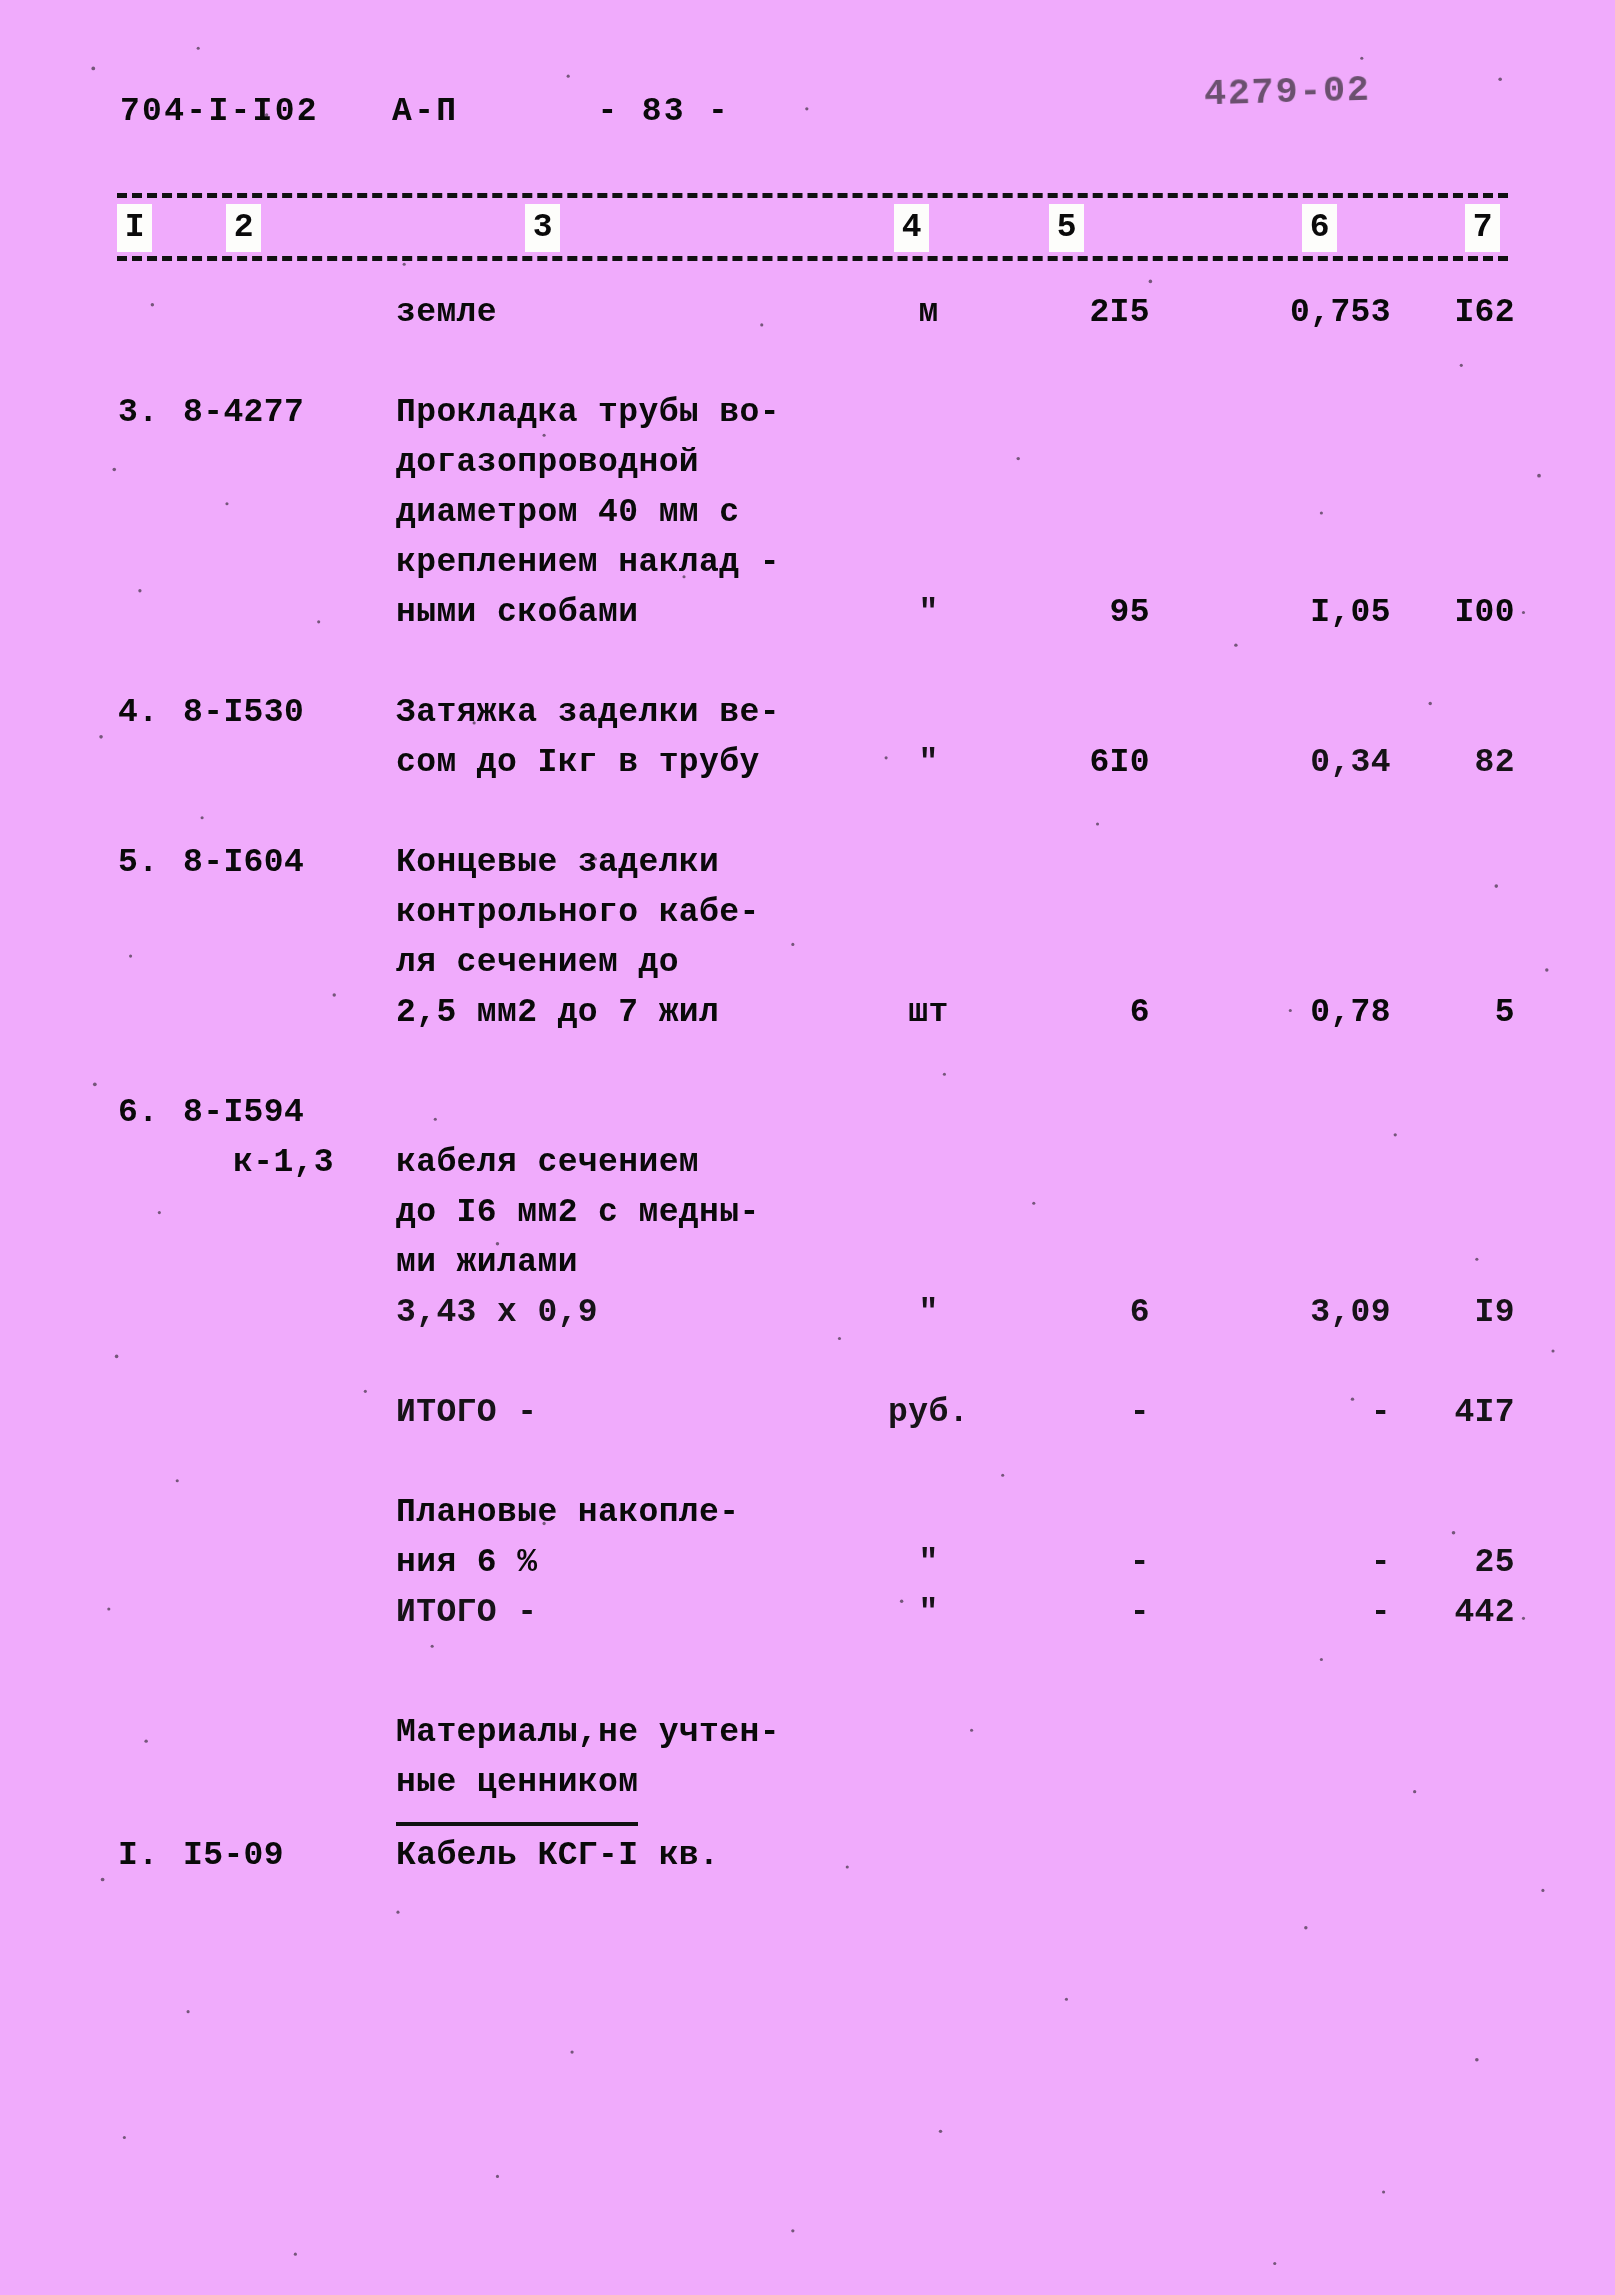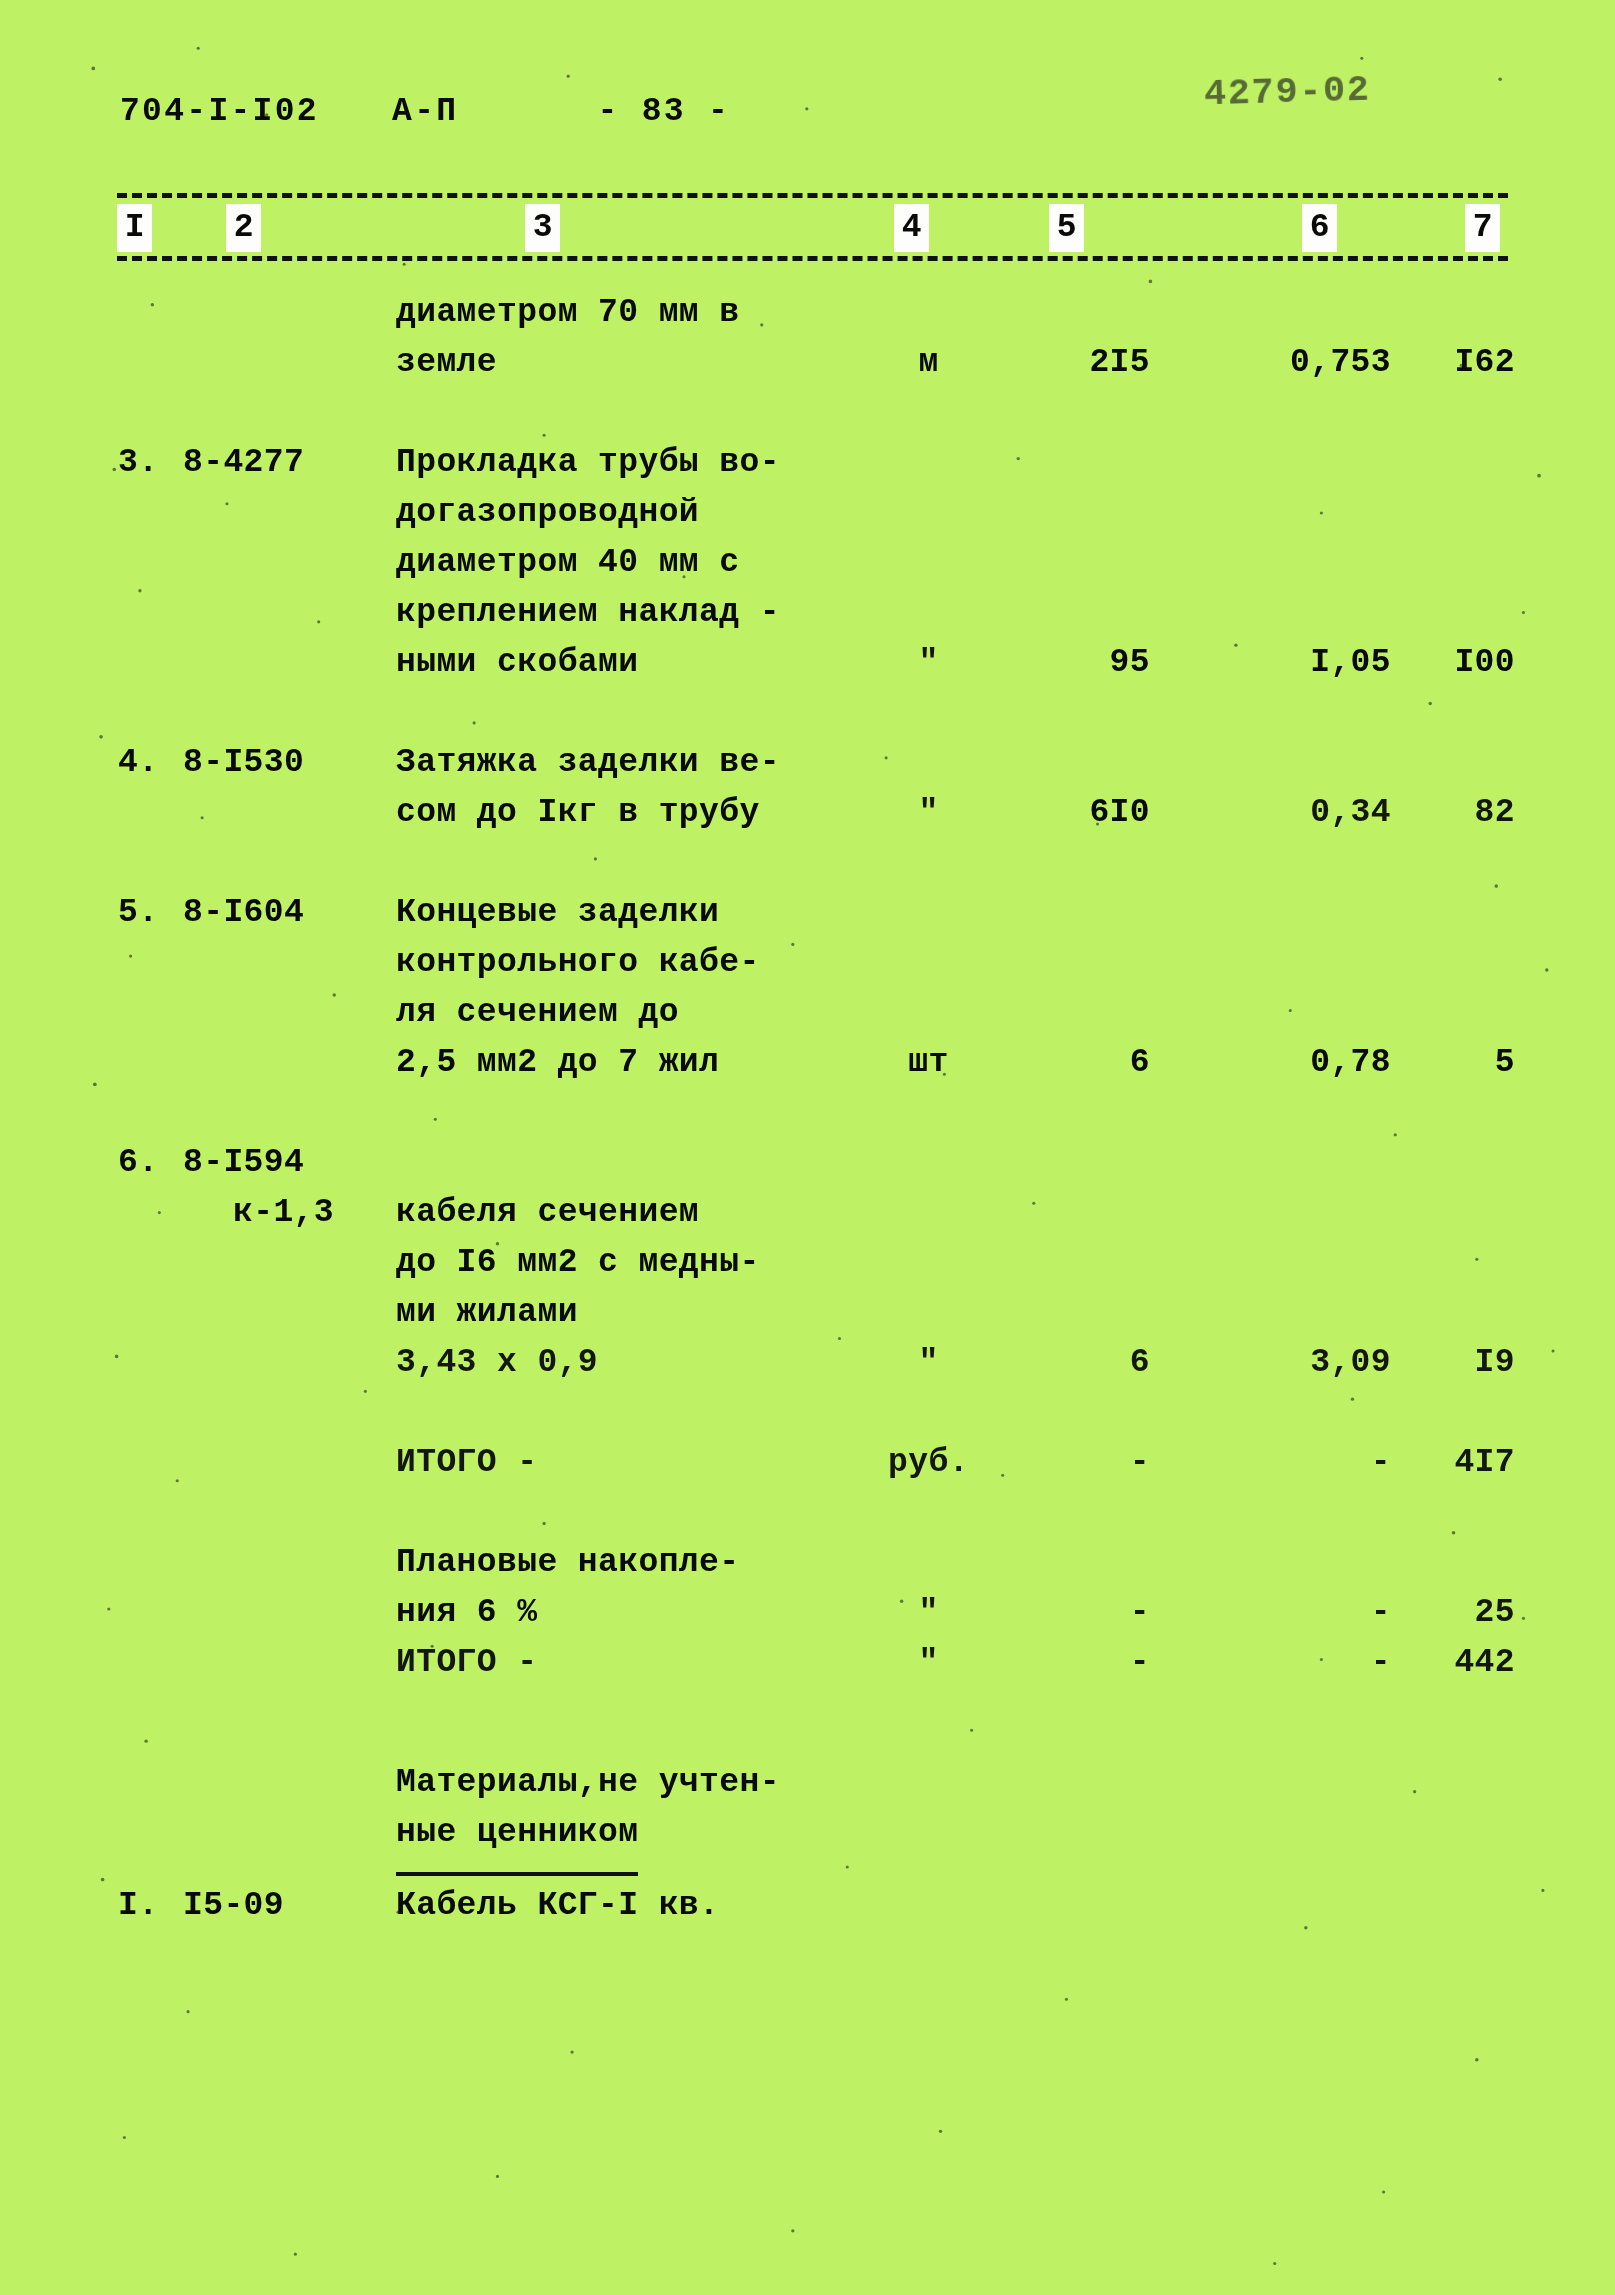--- a/index.html
+++ b/index.html
@@ -13,21 +13,21 @@
     position: relative;
     font-family: "Liberation Mono", "DejaVu Sans Mono", monospace;
     color: #0a0a0a;
     overflow: hidden;
   }
 
   
   #page {
     position: absolute;
     inset: 0;
-    background: #bef264;
+    background: #f0abfc;
   }
 
   
   #speckle {
     position: absolute;
     inset: 0;
     pointer-events: none;
     opacity: .55;
   }
 
@@ -158,23 +158,20 @@
       <span style="left:109px">2</span>
       <span style="left:408px">3</span>
       <span style="left:777px">4</span>
       <span style="left:932px">5</span>
       <span style="left:1185px">6</span>
       <span style="left:1348px">7</span>
     </div>
 
     <div class="tbl">
 
-      <div class="row">
-        <div class="c c3 ink-a">диаметром 70 мм в</div>
-      </div>
       <div class="row">
         <div class="c c3 ink-a">земле</div>
         <div class="c c4 ink-a">м</div>
         <div class="c c5 ink-a">2I5</div>
         <div class="c c6 ink-a">0,753</div>
         <div class="c c7 ink-a">I62</div>
       </div>
 
       <div class="row gap"></div>
 

